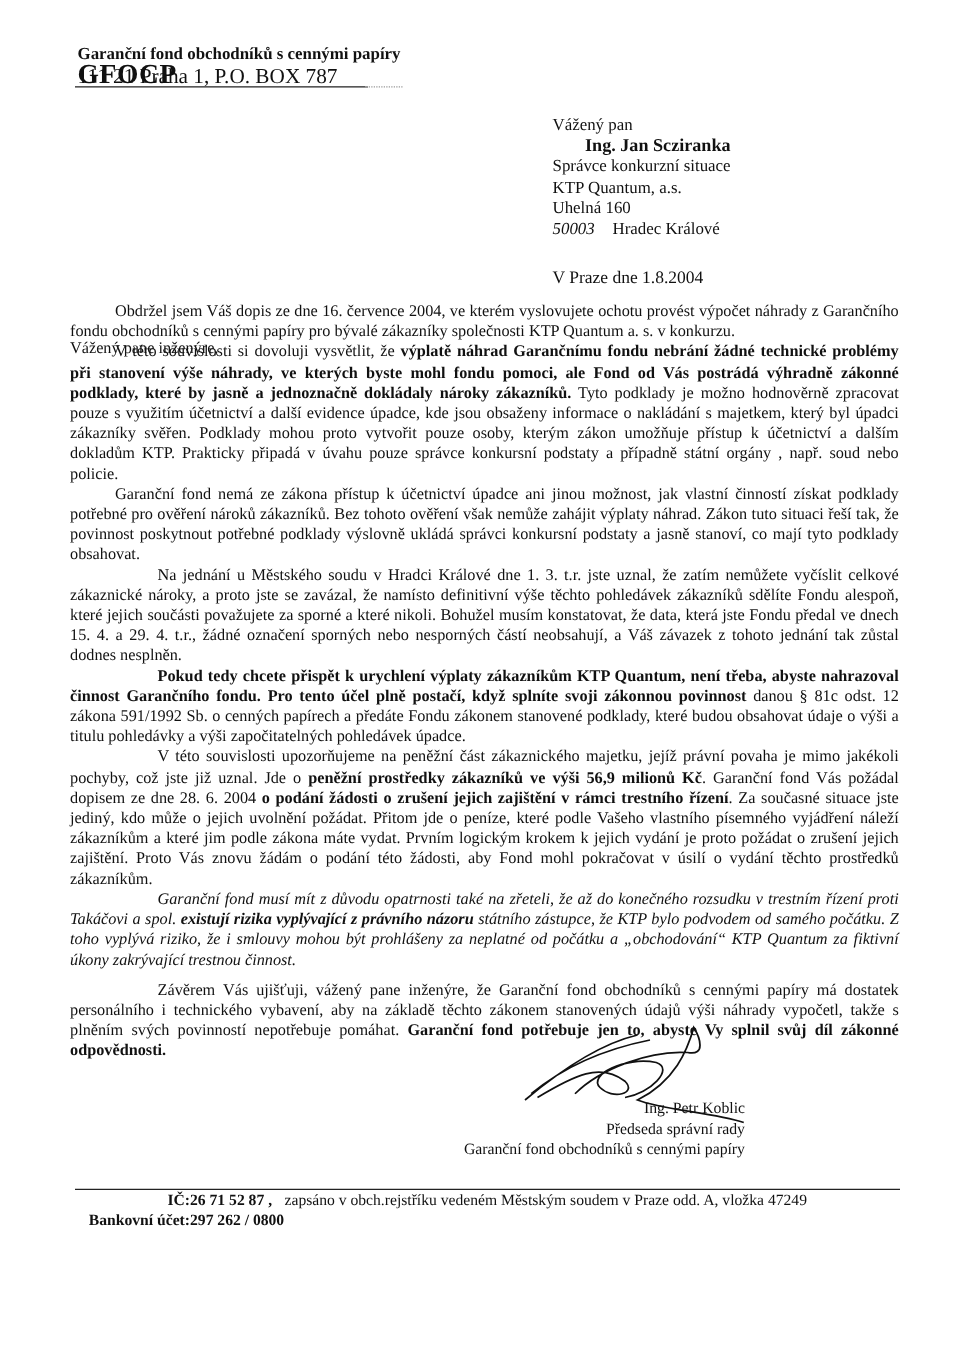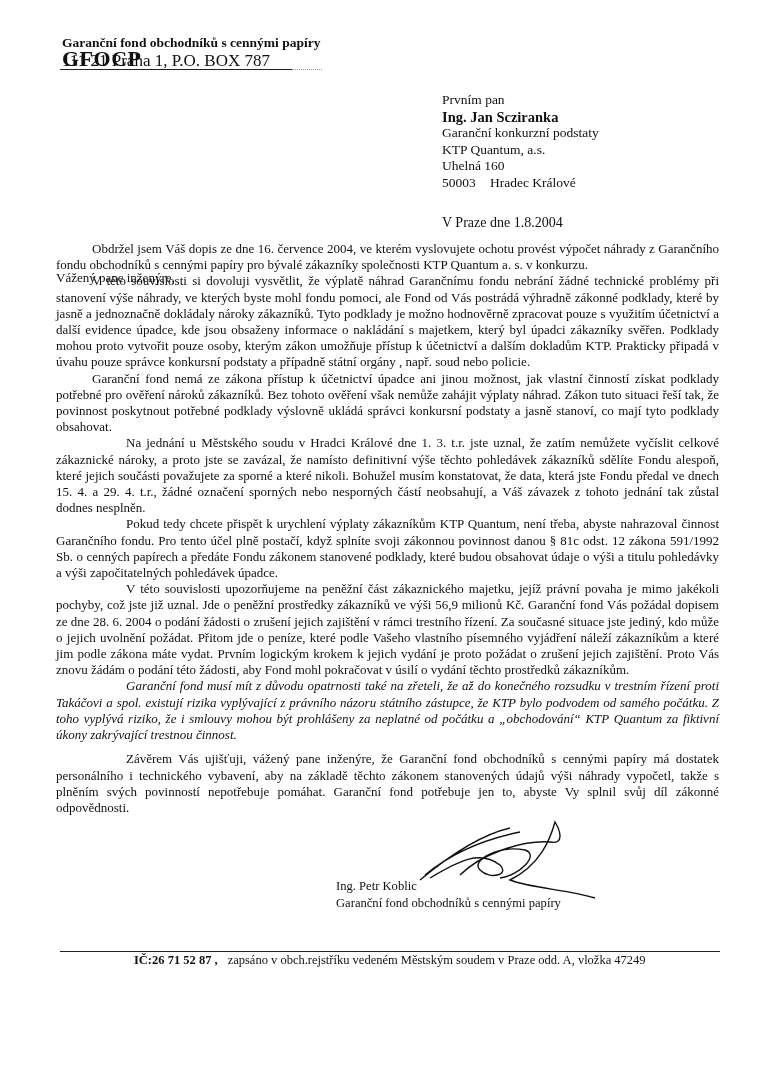--- a/index.html
+++ b/index.html
@@ -4,51 +4,51 @@
 <style>
   html, body { margin: 0; padding: 0; background: #ffffff; }
   body { width: 762px; height: 1087px; position: relative; overflow: hidden; color: #111; font-family: "Liberation Serif", serif; }
   .abs { position: absolute; }
   .logo { left: 62px; top: 10px; font-family: Liberation Serif, serif; font-weight: bold; font-size: 22px; letter-spacing: 0.5px; margin-top: 36px; }
   .org { left: 62px; top: 35px; font-weight: bold; font-size: 13.5px; }
   .addr { left: 62px; top: 51px; font-size: 17px; }
   .hrule { left: 60px; top: 69px; width: 232px; height: 0; border-top: 1px solid #222; }
   .hrule-dots { left: 292px; top: 69px; width: 30px; border-top: 1px dotted #999; }
   .recipient { left: 442px; top: 92px; font-size: 13.5px; line-height: 16.5px; }
-  .recipient .name { font-weight: bold; font-size: 14.5px; }
-  .recipient .zip { display: inline-block; width: 48px; }
+  .recipient .name { font-weight: bold; font-size: 14.5px; text-align: right; }
+  .recipient .zip { display: inline-block; width: 48px; font-style: italic; }
   .date { left: 442px; top: 215px; font-size: 14px; }
   .salutation { left: 56px; top: 237px; font-size: 13px; margin-top: 33px; }
   .body { left: 56px; top: 241px; width: 663px; font-size: 13px; line-height: 16.2px; text-align: justify; }
   .body p { margin: 0; text-indent: 36px; }
   .body p.big-indent { text-indent: 70px; }
   .body p.gap { margin-top: 8px; }
-  .body b { font-weight: normal; }
+  .body b { font-weight: bold; }
   .body i { font-style: italic; }
-  .sig-block { left: 336px; top: 878px; width: 260px; text-align: left; font-size: 12.6px; line-height: 16.5px; }
+  .sig-block { left: 336px; top: 878px; width: 260px; text-align: right; font-size: 12.6px; line-height: 16.5px; }
   .sig-svg { left: 400px; top: 820px; }
   .footer-rule { left: 60px; top: 951px; width: 660px; border-top: 1px solid #222; }
   .footer { left: 60px; top: 953px; font-size: 12.5px; line-height: 15.5px; }
   .footer .lbl { display: inline-block; width: 92px; font-weight: bold; text-align: right; }
   .footer .val { font-weight: bold; }
   .footer .reg { margin-left: 10px; text-align: right; }
 </style>
 </head>
 <body>
 
 <div class="abs logo">GFOCP</div>
 <div class="abs org">Garanční fond obchodníků s cennými papíry</div>
 <div class="abs addr">111 21 Praha 1, P.O. BOX 787</div>
 <div class="abs hrule"></div>
 <div class="abs hrule-dots"></div>
 
 <div class="abs recipient">
-  <div>Prvním pan</div>
+  <div>Vážený pan</div>
   <div class="name">Ing. Jan Scziranka</div>
-  <div>Garanční konkurzní podstaty</div>
+  <div>Správce konkurzní situace</div>
   <div>KTP Quantum, a.s.</div>
   <div>Uhelná 160</div>
   <div><span class="zip">50003</span><span>Hradec Králové</span></div>
 </div>
 
 <div class="abs date">V Praze dne 1.8.2004</div>
 <div class="abs salutation">Vážený pane inženýre,</div>
 
 <div class="abs body">
   <p>Obdržel jsem Váš dopis ze dne 16. července 2004, ve kterém vyslovujete ochotu provést výpočet náhrady z Garančního fondu obchodníků s cennými papíry pro bývalé zákazníky společnosti KTP Quantum a. s. v konkurzu.</p>
@@ -60,19 +60,21 @@
   <p class="big-indent"><i>Garanční fond musí mít z důvodu opatrnosti také na zřeteli, že až do konečného rozsudku v trestním řízení proti Takáčovi a spol. </i><i><b>existují rizika vyplývající z právního názoru</b></i><i> státního zástupce, že KTP bylo podvodem od samého počátku. Z toho vyplývá riziko, že i smlouvy mohou být prohlášeny za neplatné od počátku a „obchodování“ KTP Quantum za fiktivní úkony zakrývající trestnou činnost.</i></p>
   <p class="big-indent gap"><span>Závěrem Vás ujišťuji, vážený pane inženýre, že Garanční fond obchodníků s cennými papíry má dostatek personálního i technického vybavení, aby na základě těchto zákonem stanovených údajů výši náhrady vypočetl, takže s plněním svých povinností nepotřebuje pomáhat. </span><b>Garanční fond potřebuje jen to, abyste Vy splnil svůj díl zákonné odpovědnosti.</b></p>
 </div>
 
 <svg class="abs sig-svg" width="200" height="80" viewBox="0 0 200 80">
   <path d="M20 60 C50 35, 80 15, 110 8 M25 55 C55 30, 90 18, 120 12 M30 58 C60 40, 80 30, 100 45 C110 55, 90 60, 80 50 C70 40, 100 25, 125 30 C140 35, 120 55, 100 58 M60 55 C80 35, 120 20, 150 22 C165 25, 160 10, 155 2 C150 20, 140 45, 110 60 C130 68, 170 70, 195 78" fill="none" stroke="#111" stroke-width="1.4"></path>
 </svg>
 
 <div class="abs sig-block">
   <div>Ing. Petr Koblic</div>
+  <div>Předseda správní rady</div>
   <div>Garanční fond obchodníků s cennými papíry</div>
 </div>
 
 <div class="abs footer-rule"></div>
 <div class="abs footer">
   <div><span class="lbl">IČ:</span><span class="val">26 71 52 87 ,</span><span class="reg">zapsáno v obch.rejstříku vedeném Městským soudem v Praze odd. A, vložka 47249</span></div>
+  <div><span class="lbl">Bankovní účet:</span><span class="val">297 262 / 0800</span></div>
 </div>
 
 </body></html>

